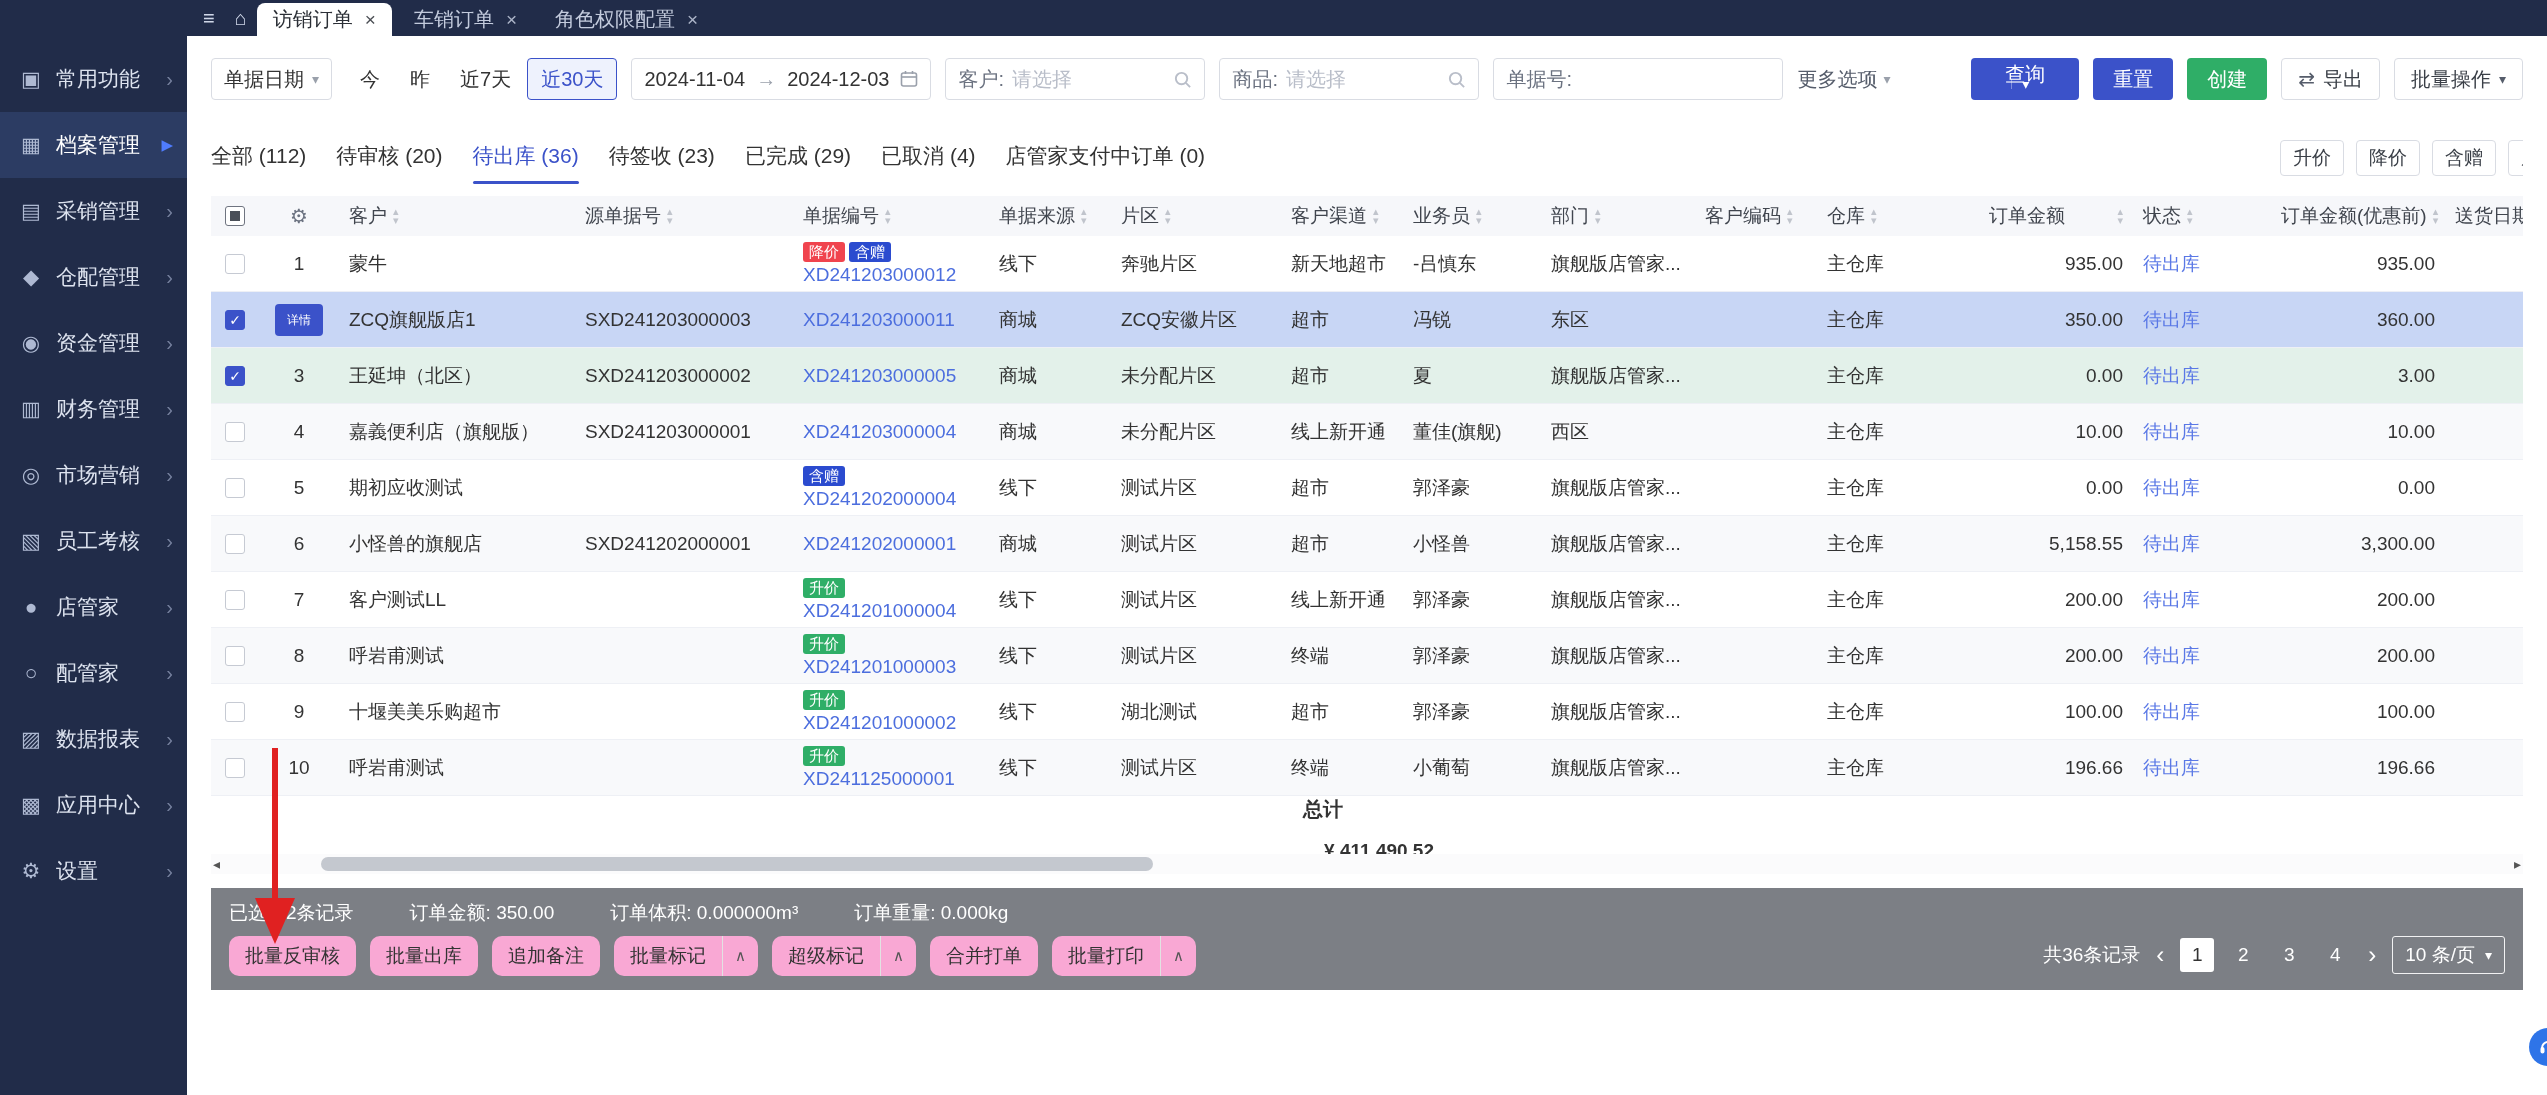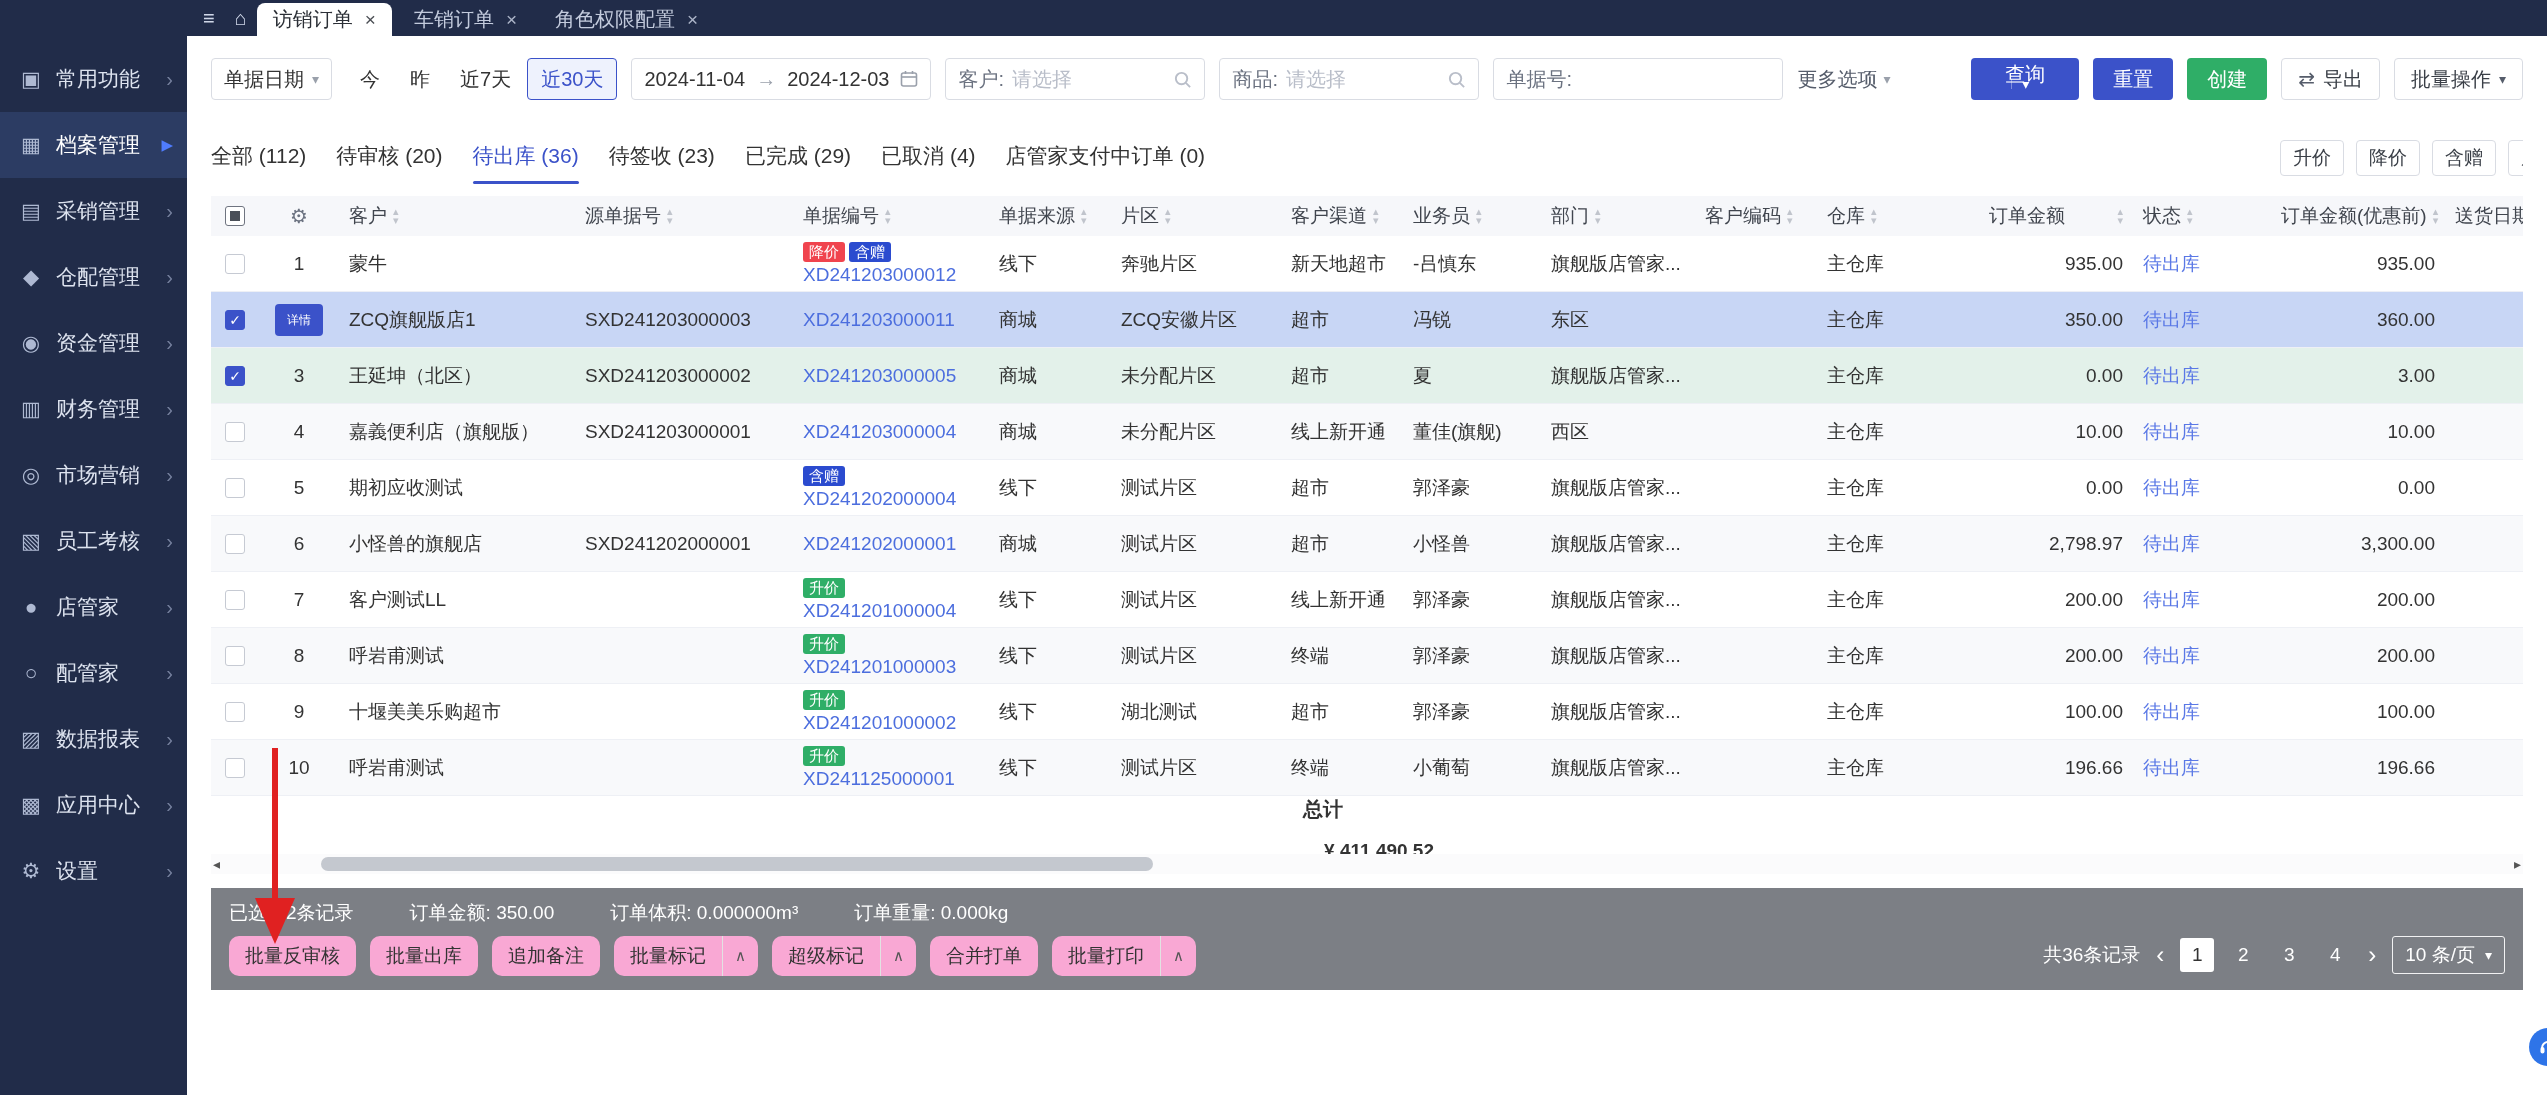--- a/index.html
+++ b/index.html
@@ -569,21 +569,21 @@
             <div class="cell doc" style="width: 196px;">
               <a class="doclink">XD241202000001</a>
             </div>
             <div class="cell" style="width: 122px;">商城</div>
             <div class="cell" style="width: 170px;">测试片区</div>
             <div class="cell" style="width: 122px;">超市</div>
             <div class="cell" style="width: 138px;">小怪兽</div>
             <div class="cell" style="width: 154px;">旗舰版店管家...</div>
             <div class="cell" style="width: 122px;"></div>
             <div class="cell" style="width: 162px;">主仓库</div>
-            <div class="cell right" style="width: 154px;">2,798.97</div>
+            <div class="cell right" style="width: 154px;">5,158.55</div>
             <div class="cell" style="width: 138px;">
               <span class="status-text">待出库</span>
             </div>
             <div class="cell right" style="width: 174px;">3,300.00</div>
             <div class="cell" style="width: 78px;"></div>
           </div>
           <div class="trow">
             <div class="cell center" style="width: 48px;">
               <span class="cb"></span>
             </div>

